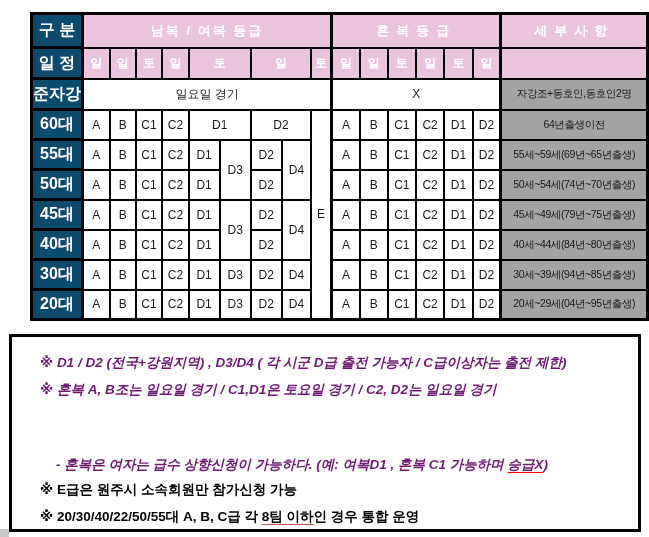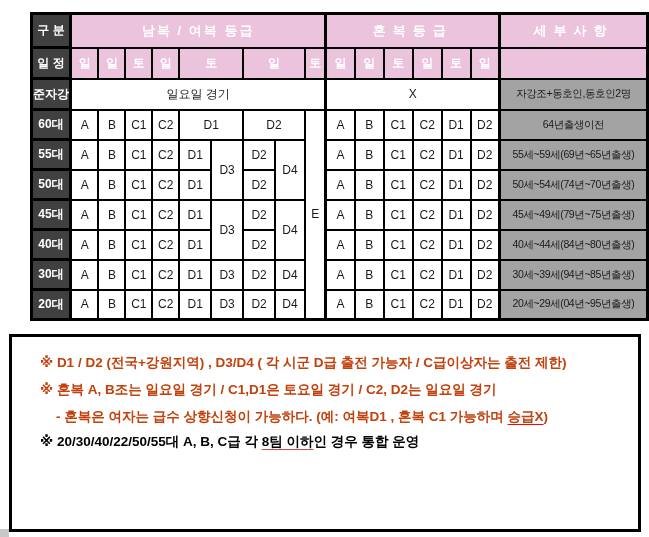--- a/index.html
+++ b/index.html
@@ -10,21 +10,21 @@
   .grade-table-wrap { position: absolute; left: 30px; top: 12px; }
   table.grade-table {
     border-collapse: collapse; table-layout: fixed;
     border: 3px solid #000;
   }
   .grade-table th, .grade-table td {
     border: 2px solid #000; padding: 0; text-align: center; vertical-align: middle;
     overflow: hidden; white-space: nowrap;
   }
   .lbl {
-    background: #404040; color: #ffffff; font-weight: bold; font-size: 12px;
+    background: #0c4a6e; color: #ffffff; font-weight: bold; font-size: 16px;
     border-width: 3px !important;
   }
   .banner {
     background: #ecc3dd; color: #ffffff; font-weight: bold; font-size: 13px;
     letter-spacing: 2px;
   }
   .banner.wide { letter-spacing: 7px; }
   .day { background: #ecc3dd; color: #ffffff; font-weight: bold; font-size: 12px; }
   .grade { background: #ffffff; color: #1a1a1a; font-size: 12px; }
   .detail { background: #a3a3a3; color: #1a1a1a; font-size: 10.5px; letter-spacing: -0.4px; }
@@ -34,22 +34,22 @@
   tr.r3 { height: 31px; }
   tr.age { height: 30px; }
 
   
   .notes-box {
     position: absolute; left: 9px; top: 334px; width: 632px; height: 198px;
     border: 3px solid #000; background: #ffffff;
     padding: 13px 6px 0 28px;
   }
   .note { font-size: 13.5px; font-weight: bold; color: #000000; height: 27px; line-height: 25px; white-space: nowrap; }
-  .note.red { color: #c2410c; }
-  .note.indent { padding-left: 16px; height: 25px; }
+  .note.red { color: #701a75; font-style: italic; }
+  .note.indent { padding-left: 16px; height: 25px; margin-top: 48px; }
   .note .u {
     text-decoration: underline; text-decoration-color: #c0504d;
     text-underline-offset: 3px;
   }
   .note.red .u { text-decoration-color: #ff0000; }
 
   .scroll-corner { position: absolute; left: 0; top: 529px; width: 9px; height: 8px; background: #c8c8c8; }
 </style>
 </head>
 <body>
@@ -227,16 +227,17 @@
     <td class="detail sep-l">20세~29세(04년~95년출생)</td>
   </tr>
 </tbody>
     </table>
 </div>
 
 <div class="notes-box">
   <div class="note red"><span>※ D1 / D2 (전국+강원지역) , D3/D4 ( 각 시군 D급 출전 가능자 / C급이상자는 출전 제한)</span><span class="u"></span><span></span></div>
   <div class="note red"><span>※ 혼복 A, B조는 일요일 경기 / C1,D1은 토요일 경기 / C2, D2는 일요일 경기</span><span class="u"></span><span></span></div>
   <div class="note red indent"><span>- 혼복은 여자는 급수 상향신청이 가능하다. (예: 여복D1 ,  혼복 C1 가능하며 </span><span class="u">승급X</span><span>)</span></div>
+  <div class="note"><span>※ E급은 원주시 소속회원만 참가신청 가능</span><span class="u"></span><span></span></div>
   <div class="note"><span>※ 20/30/40/22/50/55대 A, B, C급 각 </span><span class="u">8팀 이하</span><span>인 경우 통합 운영</span></div>
 </div>
 
 <div class="scroll-corner"></div>
 
 </body></html>

